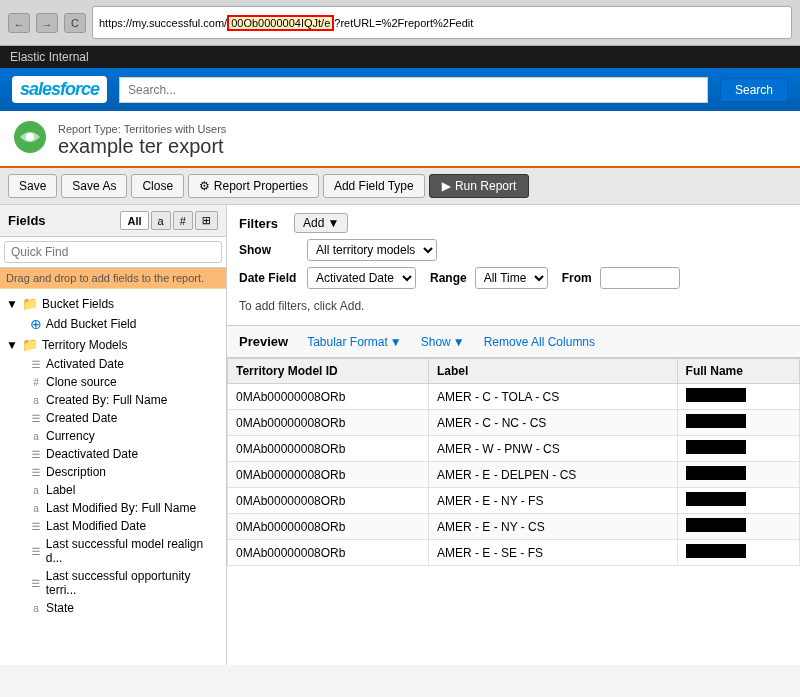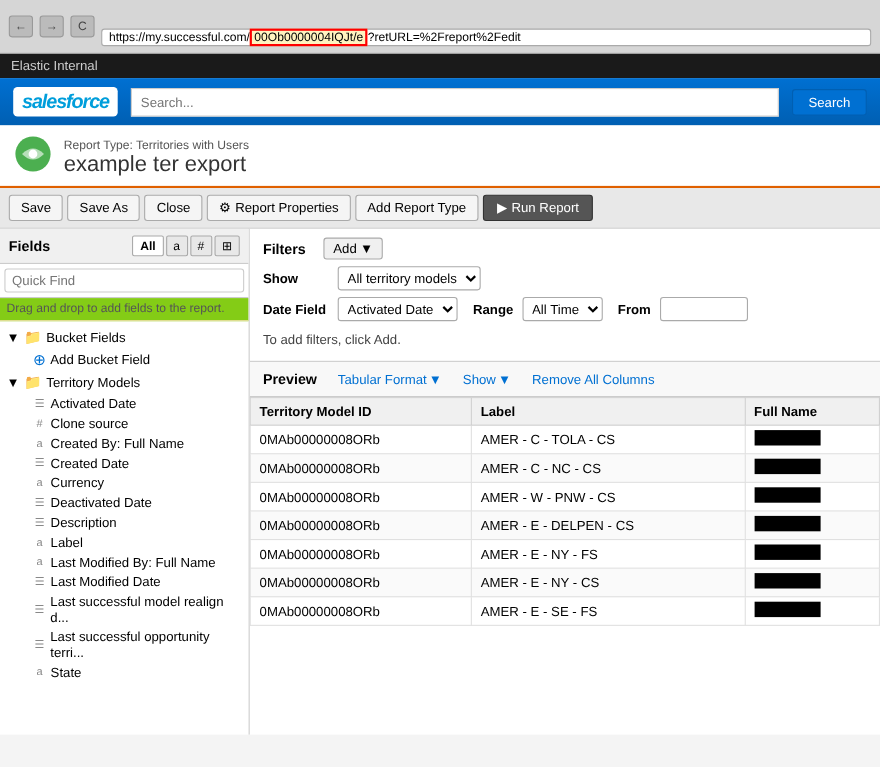--- a/index.html
+++ b/index.html
@@ -22,29 +22,28 @@
       height: 20px;
       cursor: pointer;
       display: flex;
       align-items: center;
       justify-content: center;
       font-size: 11px;
       color: #444;
     }
     .browser-url-bar {
       flex: 1;
-      height: 16px;
+      height: 33px;
       border: 1px solid #aaa;
       border-radius: 3px;
       padding: 2px 6px;
       font-size: 11px;
       background: white;
       display: flex;
       align-items: center;
-      margin-top: 20px;
     }
     .url-highlight {
       background: #fff3c0;
       border: 2px solid red;
       padding: 0 2px;
     }
 
     
     .app-banner {
       background: #1a1a1a;
@@ -199,21 +198,21 @@
       border-bottom: 1px solid #ccc;
     }
     .quick-find input {
       width: 100%;
       border: 1px solid #ccc;
       border-radius: 3px;
       padding: 3px 6px;
       font-size: 12px;
     }
     .drag-hint {
-      background: #84cc16;
+      background: #fdba74;
       padding: 4px 6px;
       font-size: 11px;
       color: #555;
       border-bottom: 1px solid #e8e0a0;
     }
     .fields-tree {
       overflow-y: auto;
       flex: 1;
       padding: 4px 0;
     }
@@ -384,21 +383,21 @@
 </div>
 
 <div class="toolbar">
   <button class="tb-btn">Save</button>
   <button class="tb-btn">Save As</button>
   <button class="tb-btn">Close</button>
   <button class="tb-btn-icon">
     <span>⚙</span>
     <span>Report Properties</span>
   </button>
-  <button class="tb-btn">Add Report Type</button>
+  <button class="tb-btn">Add Field Type</button>
   <button class="tb-btn-dark">
     <span>▶</span>
     <span>Run Report</span>
   </button>
 </div>
 
 <div class="main-content">
 
   <div class="fields-panel">
     <div class="fields-header">

